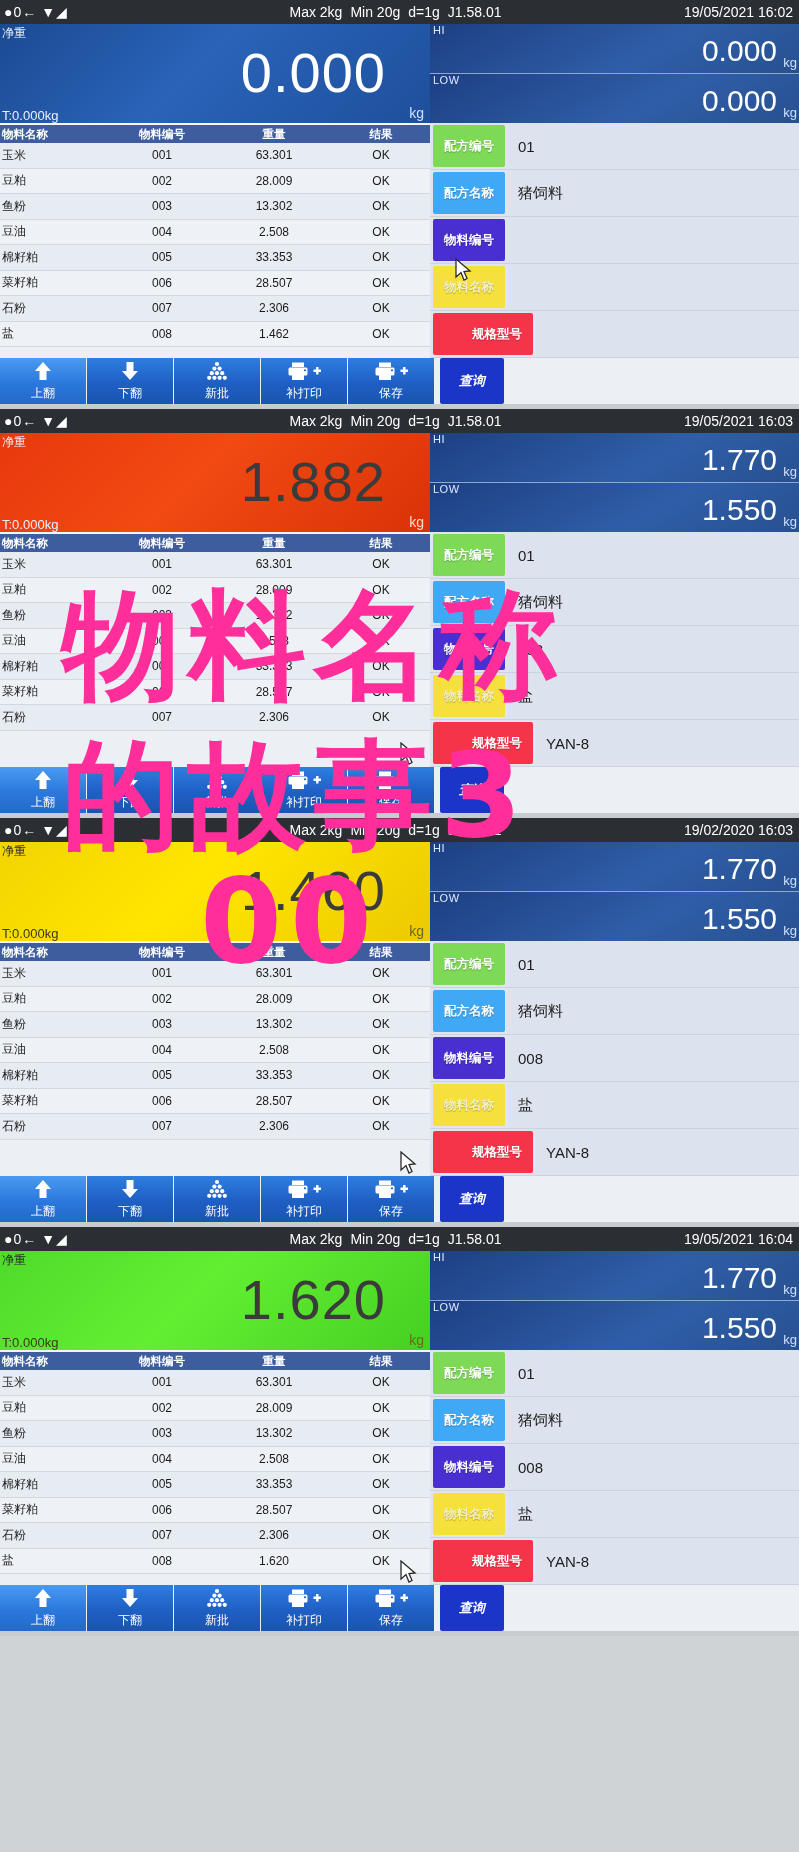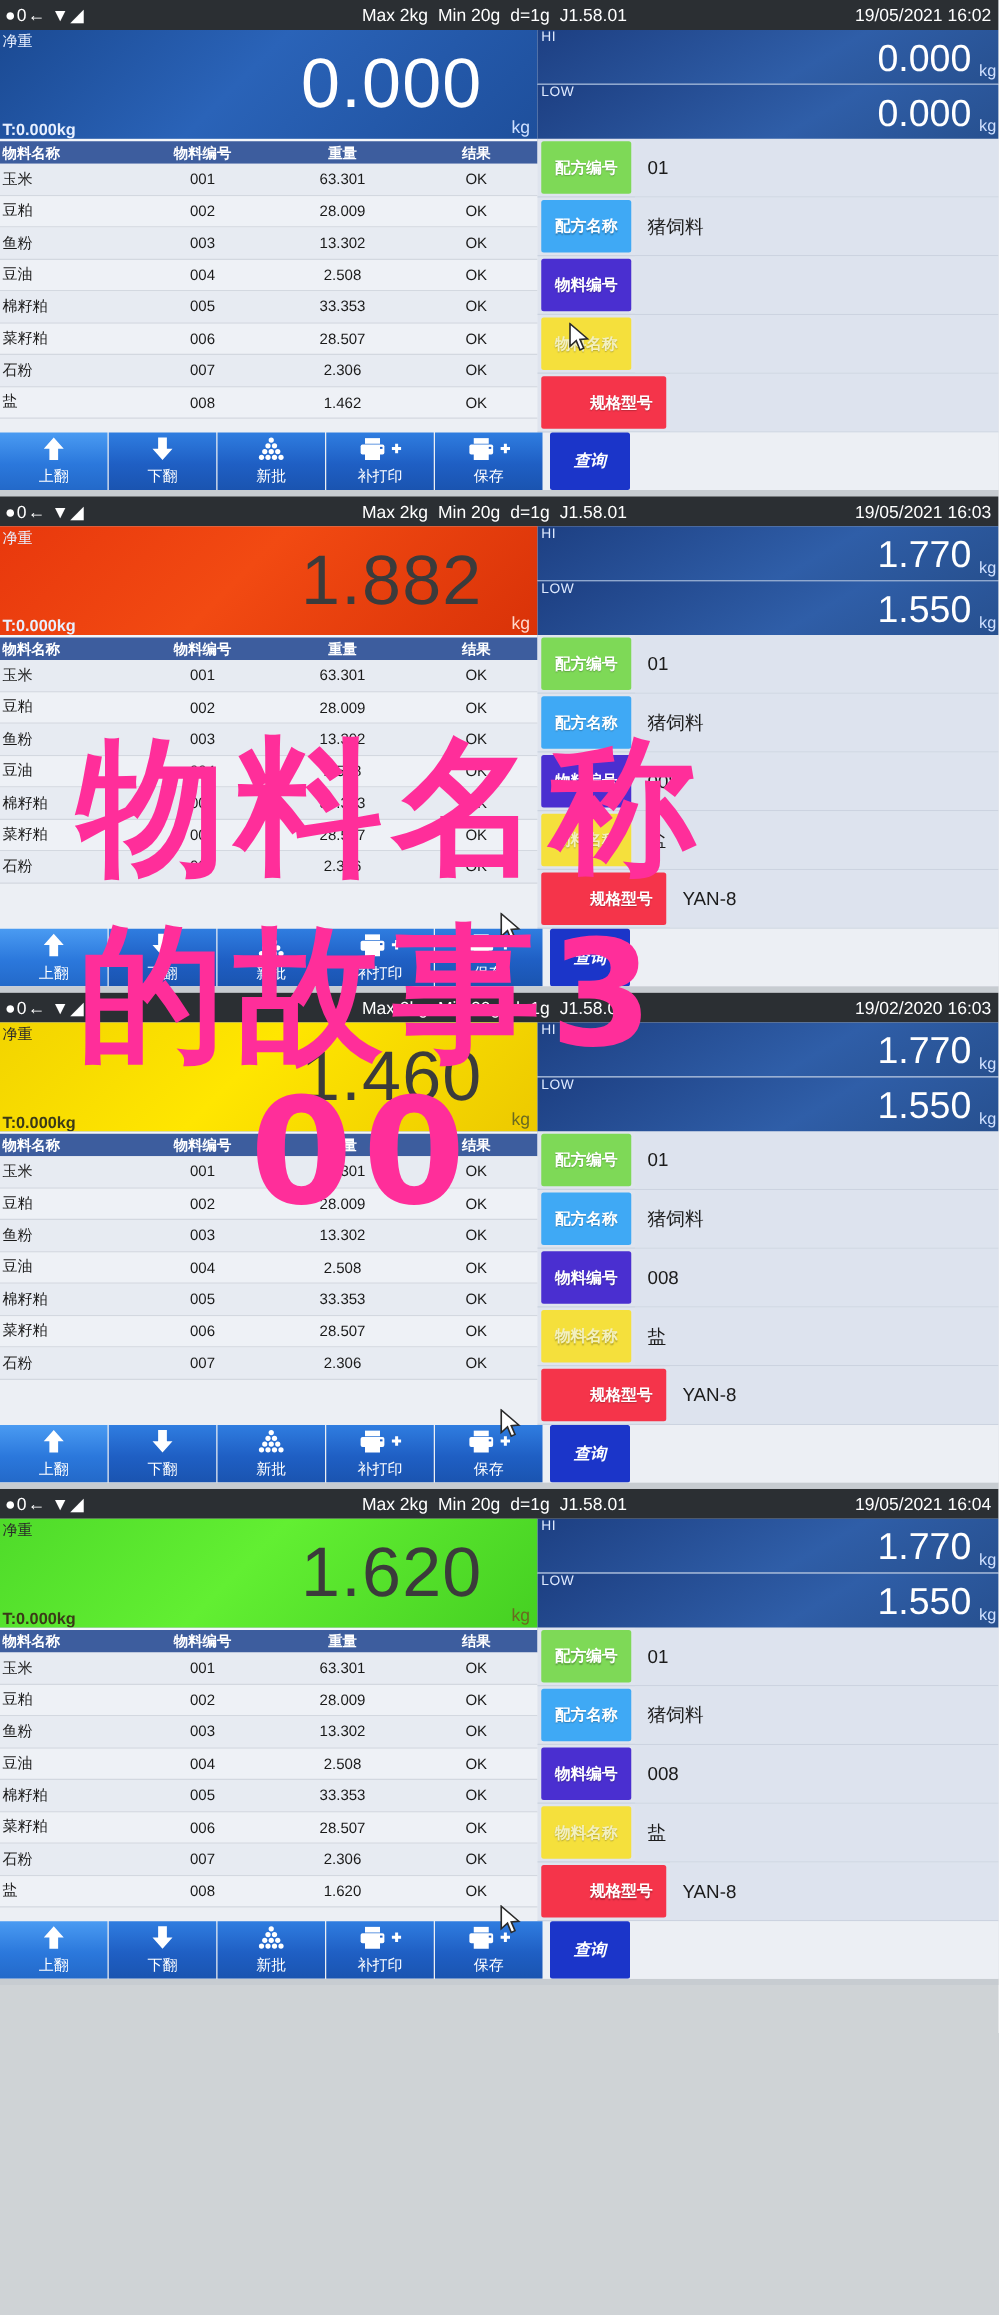--- a/index.html
+++ b/index.html
@@ -18,32 +18,32 @@
     position:relative;height:24px;background:#2b2f33;
     color:#fff;font-size:14px;
     display:flex;align-items:center;
   }
   .sb-icons{position:absolute;left:4px;top:0;height:24px;display:flex;align-items:center;gap:4px;font-size:14px;letter-spacing:1px;}
   .sb-center{position:absolute;left:0;right:0;text-align:center;font-size:14px;white-space:nowrap;}
   .sb-center span{margin-right:8px;}
   .sb-right{position:absolute;right:6px;font-size:14px;white-space:nowrap;}
 
   
-  .wzone{position:relative;display:flex;height:87px;}
+  .wzone{position:relative;display:flex;height:99px;}
   .wmain{
     position:relative;flex:0 0 430px;width:430px;
     background:linear-gradient(135deg,#1b4a93 0%,#2a63b8 45%,#1e4f9c 100%);
     overflow:hidden;
   }
   .wmain.red{background:linear-gradient(135deg,#e8380d 0%,#f24a12 45%,#d93208 100%);}
   .wmain.yellow{background:linear-gradient(135deg,#f2d400 0%,#ffe600 45%,#ecc900 100%);}
   .wmain.green{background:linear-gradient(135deg,#4fdb2a 0%,#62ef32 45%,#45d022 100%);}
   .w-net{position:absolute;left:2px;top:1px;font-size:12px;color:#e8f0ff;}
   .wmain.yellow .w-net,.wmain.green .w-net{color:#2a2a2a;}
-  .w-tare{position:absolute;left:2px;bottom:0px;font-size:13px;color:#e8f0ff;font-weight:bold;}
+  .w-tare{position:absolute;left:2px;bottom:0px;font-size:13px;color:#e8f0ff;font-weight:normal;}
   .wmain.yellow .w-tare,.wmain.green .w-tare{color:#3a3a18;}
   .w-big{
     position:absolute;right:44px;top:50%;transform:translateY(-52%);
     font-size:56px;line-height:56px;color:#ffffff;font-weight:300;letter-spacing:1px;
   }
   .wmain.red .w-big{color:#3b3b3b;}
   .wmain.yellow .w-big{color:#3b3b3b;}
   .wmain.green .w-big{color:#3b3b3b;}
   .w-unit{position:absolute;right:6px;bottom:2px;font-size:14px;color:#cfe0ff;}
   .wmain.yellow .w-unit,.wmain.green .w-unit{color:#6a6a20;}

